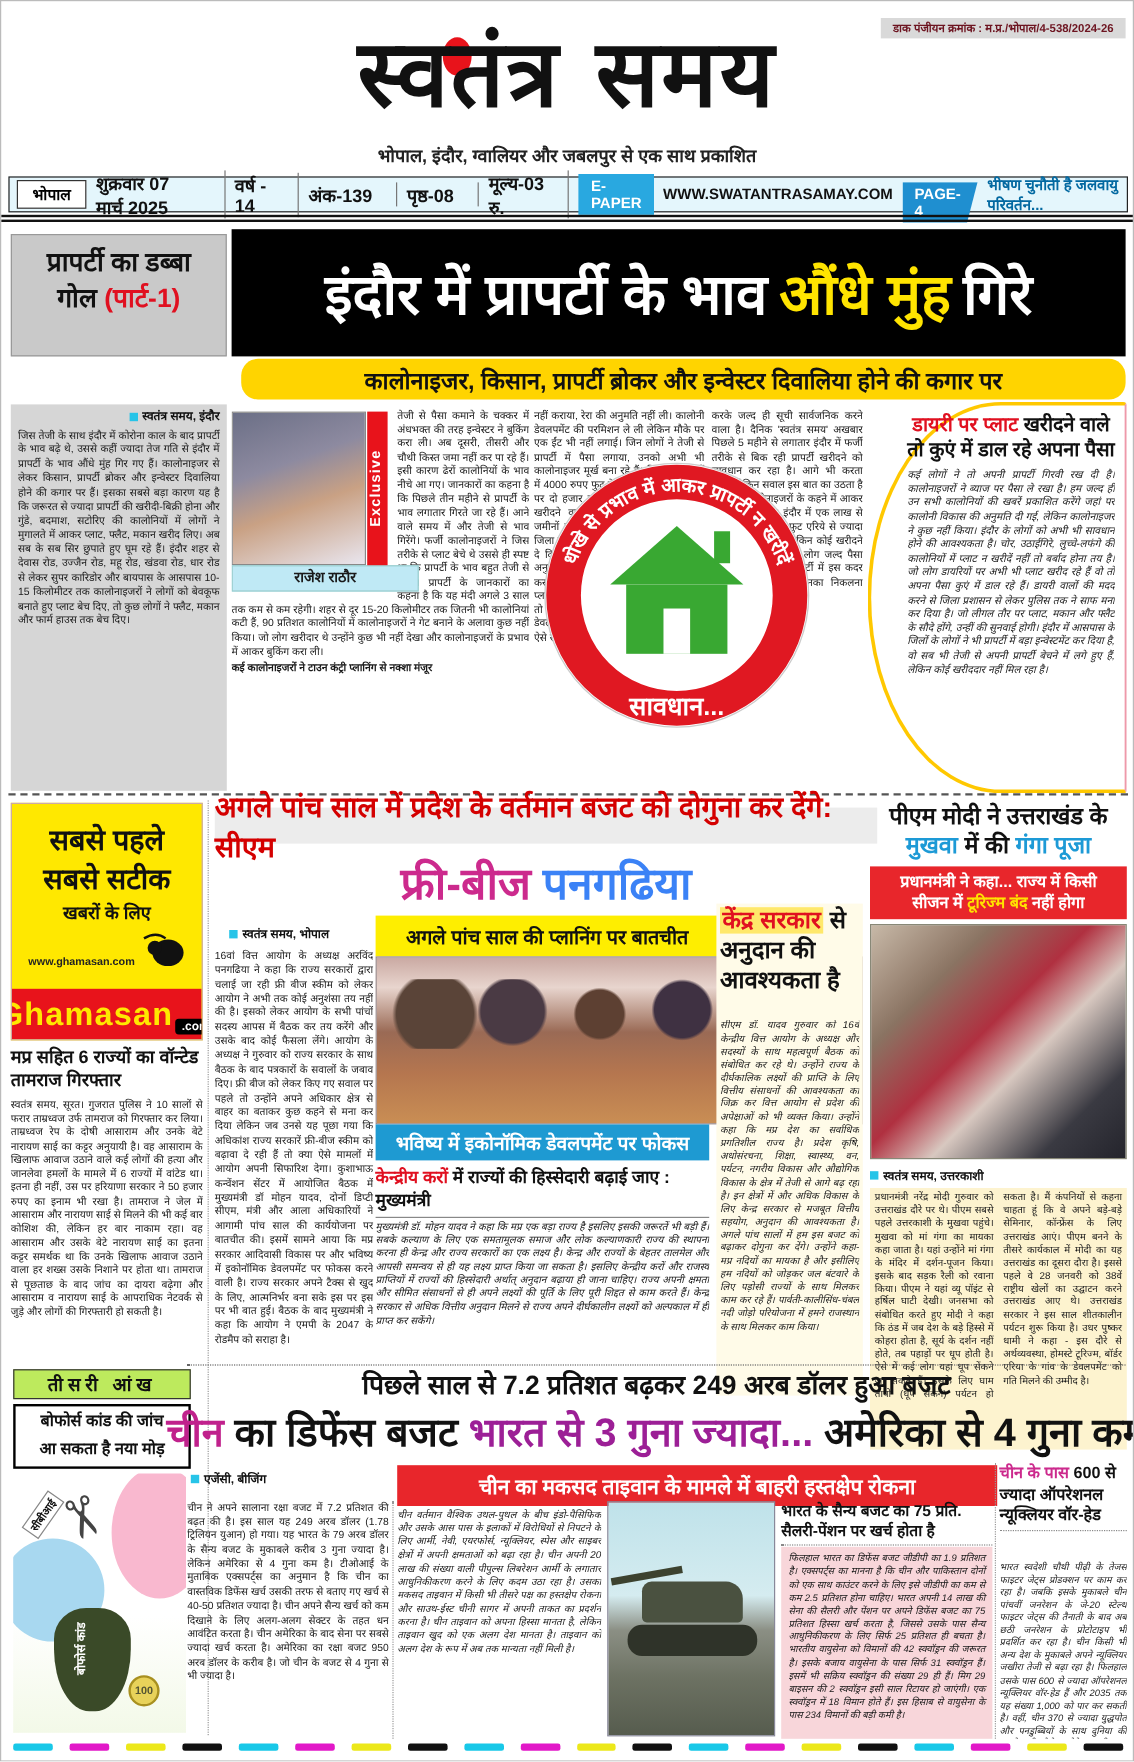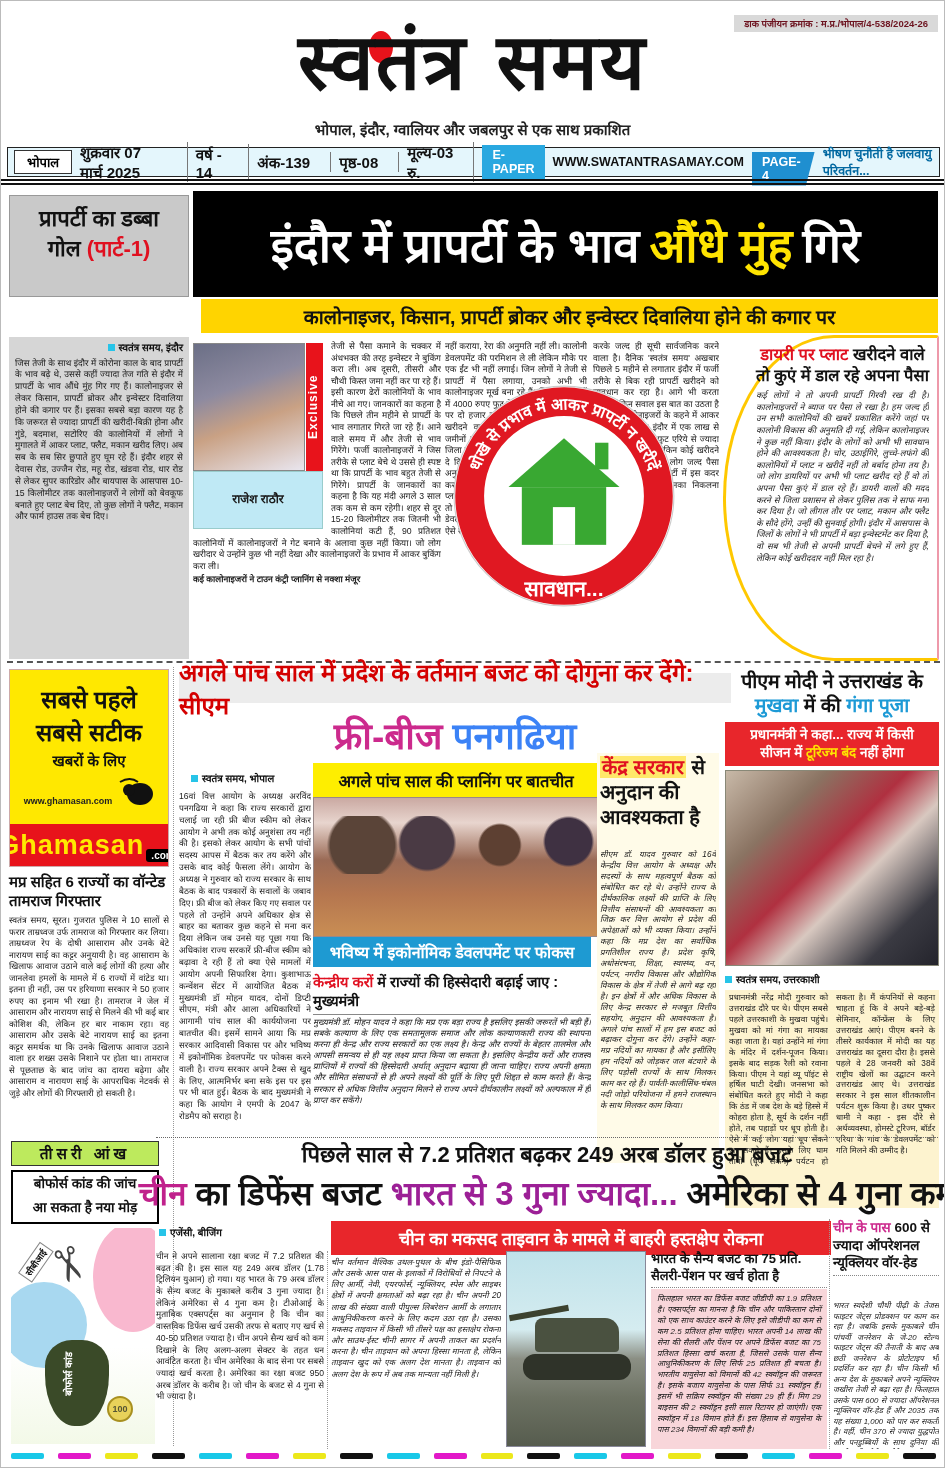--- a/index.html
+++ b/index.html
@@ -24,28 +24,28 @@
   .website { font-weight:bold; font-size:12.5px; color:#111; }
   .pagebadge { background:#1f8fd0; color:#fff; font-weight:bold; font-size:12.5px; padding:3px 14px 3px 10px; clip-path:polygon(0 0,100% 0,86% 100%,0 100%);margin-top:13px; }
   .ticker { font-weight:bold; font-size:12.5px; color:#0369a1; }
   .header-rule { top:178px; left:0; width:945px; height:6px; border-top:2px solid #111; border-bottom:2px solid #111; }
 
   
   .prop-label { top:194px; left:8px; width:180px; height:102px; background:#c9c9c9; border:1px solid #999; text-align:center; font-weight:bold; font-size:22px; line-height:1.35; padding-top:8px; color:#111; }
   .prop-label .part { color:#e01020; }
   .main-head-bar { top:190px; left:192px; width:745px; height:106px; background:#000; color:#fff; display:flex; align-items:center; justify-content:center; font-weight:900; font-size:47px; white-space:nowrap; }
   .main-head-bar .yl { color:#ffe400; margin:0 10px; }
-  .yellow-strip { top:298px; left:200px; width:737px; height:34px; background:#ffd400; display:flex; align-items:center; justify-content:center; font-weight:bold; font-size:19.5px; color:#111; }
+  .yellow-strip { top:298px; left:200px; width:737px; height:34px; background:#ffd400; display:flex; align-items:center; justify-content:center; font-weight:bold; font-size:19.5px; color:#111;border-radius:14px; }
   .t-col1 { top:336px; left:8px; width:180px; height:322px; background:#d6d6d6; padding:4px 6px; font-size:8.7px; line-height:1.36; }
   .t-col1 .byline { justify-content:flex-end; margin-bottom:3px; }
   .t-col2 { top:340px; left:192px; width:248px; height:318px; font-size:8.7px; line-height:1.33; }
   .photo-wrap { float:left; width:132px; margin:2px 6px 2px 0; position:relative; }
   .photo-rajesh { width:112px; height:128px; background:linear-gradient(160deg,#6b6f86 0%,#8d8aa0 35%,#c9a184 60%,#e9e6ef 100%); border:1px solid #888; }
   .excl { position:absolute; right:2px; top:0; width:17px; height:128px; background:#e8131b; color:#fff; font-weight:bold; font-size:12px; writing-mode:vertical-rl; transform:rotate(180deg); text-align:center; letter-spacing:1px; }
-  .photo-cap { width:130px; background:#bfe9f5; text-align:center; font-weight:bold; font-size:12px; padding:20px 0; border:1px solid #9cc; }
+  .photo-cap { width:156px; background:#bfe9f5; text-align:center; font-weight:bold; font-size:12px; padding:2px 0; border:1px solid #9cc; }
   .t-col2 .lastline { font-weight:bold; margin-top:2px; }
   .t-col3 { top:340px; left:444px; width:142px; height:318px; font-size:8.7px; line-height:1.33; }
   .t-col4 { top:340px; left:592px; width:126px; height:318px; font-size:8.7px; line-height:1.33; }
   .caution-circle { top:384px; left:452px; width:222px; height:222px; }
   .t-sidebar { top:334px; left:722px; width:216px; height:326px; border:3px solid #ffc800; border-right:2px solid #e9a; border-radius:150px 4px 4px 150px / 220px 4px 4px 220px; padding:6px 8px 6px 30px; background:#fff; }
   .t-sidebar h3 { text-align:center; font-size:16.5px; line-height:1.25; color:#111; margin-bottom:5px; }
   .t-sidebar h3 .rd { color:#e01020; }
   .t-sidebar .jtxt { font-size:8.6px; line-height:1.35; height:252px; font-style:italic; }
   .sep-top { top:660px; left:6px; width:933px; border-top:2px dashed #555; }
 

